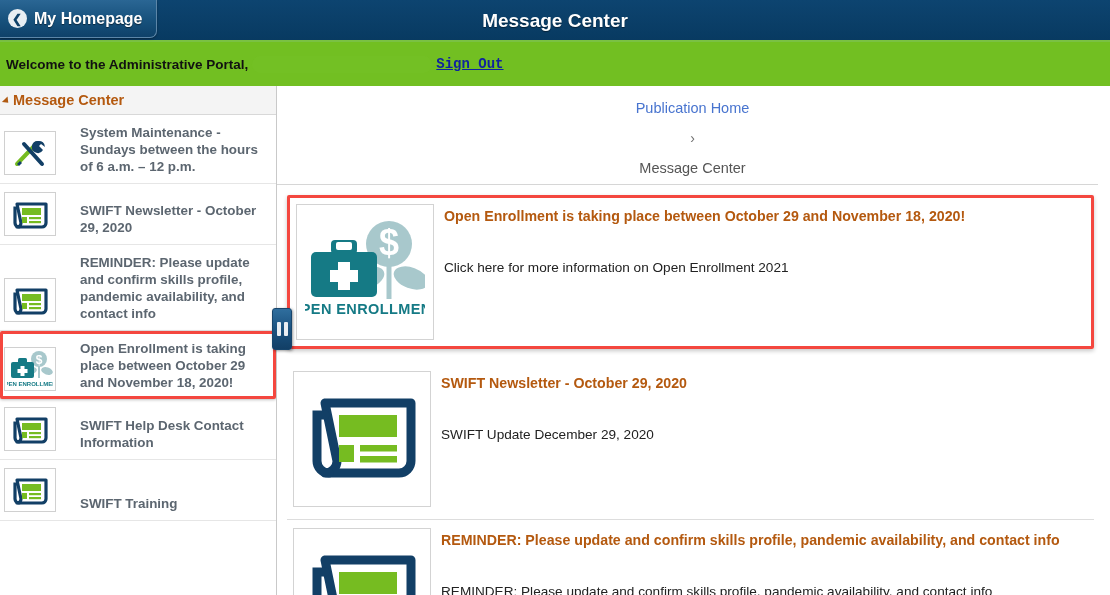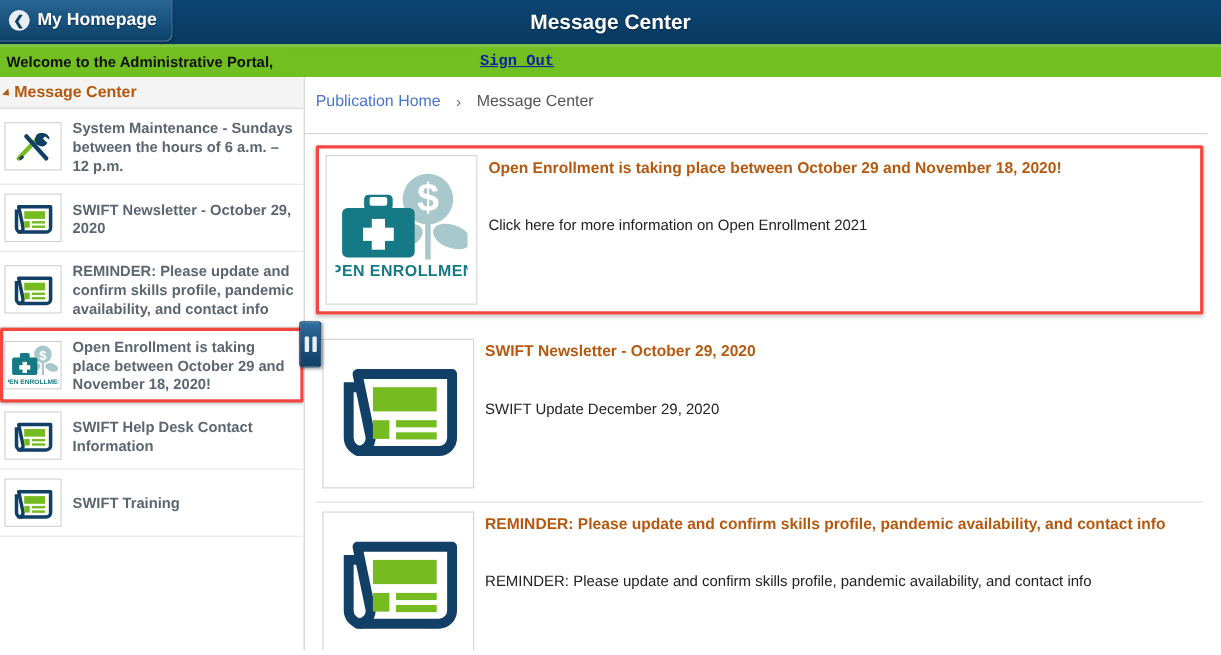--- a/index.html
+++ b/index.html
@@ -52,21 +52,21 @@
     height: 42px;
     display: flex; align-items: center; justify-content: center;
     color: #ffffff; font-size: 19px; font-weight: bold;
     text-shadow: 0 1px 1px rgba(0,0,0,.45);
     pointer-events: none;
   }
 
   
   .welcome-band {
     position: relative;
-    height: 28px;
+    height: 44px;
     background: #72bf22;
     display: flex; align-items: center;
     padding-left: 6px;
   }
   .welcome-text {
     color: #111111; font-size: 13.5px; font-weight: bold;
     white-space: nowrap;
   }
   .redact {
     width: 180px; height: 17px;
@@ -115,21 +115,21 @@
     border-top: 4px solid transparent;
     border-bottom: 4px solid transparent;
     transform: rotate(45deg);
     margin-top: 2px;
   }
   .sb-header .sb-title {
     color: #b4590f; font-size: 14.5px; font-weight: bold;
   }
   .sb-list { background: #ffffff; }
   .sb-item {
-    display: flex; align-items: center; gap: 10px;
+    display: flex; align-items: flex-end; gap: 24px;
     padding: 8px 8px 8px 4px;
     border-bottom: 1px solid #e6e6e6;
     cursor: pointer;
     position: relative;
     min-height: 56px;
   }
   .sb-item.selected {
     border: 3px solid #f4473f;
     border-radius: 2px;
     box-shadow: 0 1px 3px rgba(0,0,0,.25);
@@ -170,23 +170,24 @@
 
   
   .content {
     flex: 1 1 auto;
     padding: 0 8px 0 0;
     overflow: hidden;
     position: relative;
   }
   .breadcrumb {
     display: flex; align-items: center; gap: 14px;
-    padding: 14px 0 21px 10px;
+    padding: 14px 0 8px 10px;
     border-bottom: 1px solid #d6d6d6;
     margin-right: 4px;
+    flex-direction: column;
   }
   .bc-link { color: #4874cf; font-size: 14.5px; cursor: pointer; }
   .bc-sep { color: #707070; font-size: 14px; }
   .bc-current { color: #555555; font-size: 14.5px; }
 
   .msg-list { padding-top: 10px; }
   .msg-card {
     display: flex; align-items: flex-start;
     margin: 0 8px 0 10px;
     padding: 8px 0 12px 0;

